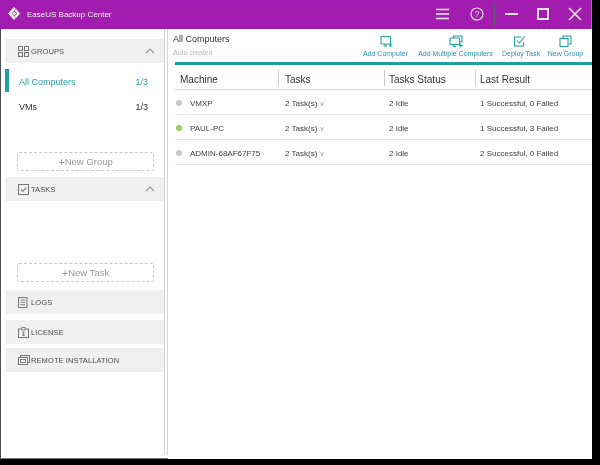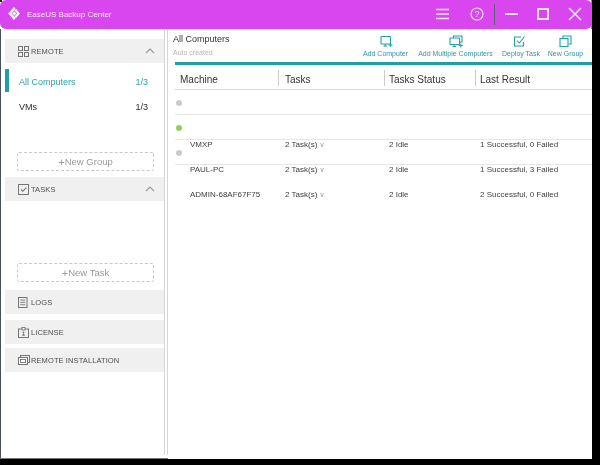--- a/index.html
+++ b/index.html
@@ -2,21 +2,21 @@
 <html><head>
 <meta charset="utf-8">
 <style>
   * { margin:0; padding:0; box-sizing:border-box; }
   html,body { width:600px; height:465px; background:#000; overflow:hidden;
     font-family:"Liberation Sans", sans-serif; }
   #win { position:absolute; left:0; top:0; width:592px; height:459px; background:#fff; }
   .abs { position:absolute; }
 
   
-  #titlebar { position:absolute; left:0; top:0; width:592px; height:29px; background:#d946ef;border-radius:6px; }
+  #titlebar { position:absolute; left:0; top:0; width:592px; height:29px; background:#a21caf; }
   #titletext { position:absolute; left:27px; top:10px; font-size:8px; color:#f0f0f0; }
 
   
   #lborder { position:absolute; left:0; top:29px; width:1px; height:429px; background:#4a5058; }
   #rborder { position:absolute; left:591px; top:0; width:1px; height:459px; background:#888; }
   #bborder { position:absolute; left:0; top:458px; width:592px; height:1px; background:#777; }
 
   
   #sidebar { position:absolute; left:1px; top:29px; width:163px; height:426px; background:#fff; }
   .sect { position:absolute; left:4px; width:159px; height:24px; background:#f0f0f0; }
@@ -38,21 +38,21 @@
   .act { position:absolute; top:6px; text-align:center; color:#2d93ab; font-size:7px; width:110px; }
   .act svg { display:block; margin:0 auto 2px auto; }
 
   
   #table { position:absolute; left:7px; top:33px; width:417px; }
   #tealbar { height:3px; background:#1f9fa2; }
   .hrow { position:relative; height:25px; border-bottom:1px solid #d9d9d9; }
   .hcell { position:absolute; top:9px; font-size:10px; color:#333; }
   .hsep { position:absolute; top:5px; width:1px; height:16px; background:#ccc; }
   .row { position:relative; height:25px; border-bottom:1px solid #e6e6e6; font-size:8px; color:#404040; }
-  .cell { position:absolute; top:9px;margin-top:41px; }
+  .cell { position:absolute; top:9px; }
   .dot { position:absolute; left:1px; top:10px; width:6px; height:6px; border-radius:50%; }
   .chev { color:#999; font-size:7px; }
 </style>
 </head>
 <body>
 <div id="win">
   <div class="abs" style="left:0;top:0;width:2px;height:2px;background:#4a1410"></div>
 
   <div id="titlebar">
     <svg class="abs" style="left:8px;top:7px" width="12" height="13" viewBox="0 0 12 13">
@@ -96,21 +96,21 @@
 
     <div class="sect" style="top:10px">
       <svg class="ic" width="11" height="11" viewBox="0 0 11 11">
         <g fill="none" stroke="#757575" stroke-width="1">
           <rect x="0.5" y="0.5" width="4" height="4"></rect>
             <rect x="6.5" y="0.5" width="4" height="4"></rect>
           <rect x="0.5" y="6.5" width="4" height="4"></rect>
             <rect x="6.5" y="6.5" width="4" height="4"></rect>
         </g>
       </svg>
-      <div class="lab">REMOTE</div>
+      <div class="lab">GROUPS</div>
       <svg class="ar" width="10" height="6" viewBox="0 0 10 6">
           <path d="M1 5 L5 1 L9 5" fill="none" stroke="#9a9a9a" stroke-width="1.2"></path>
         </svg>
     </div>
     <div class="item" style="top:40px;color:#2ba5a8">
       <div class="abs" style="left:4px;top:0;width:4px;height:23px;background:#1f9fa2"></div>
       <div class="nm">All Computers</div>
         <div class="ct">1/3</div>
     </div>
     <div class="item" style="top:65px">

